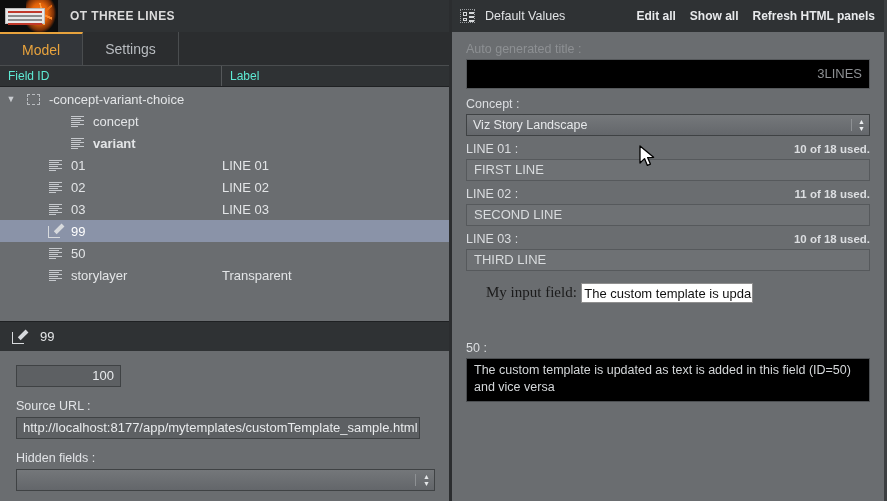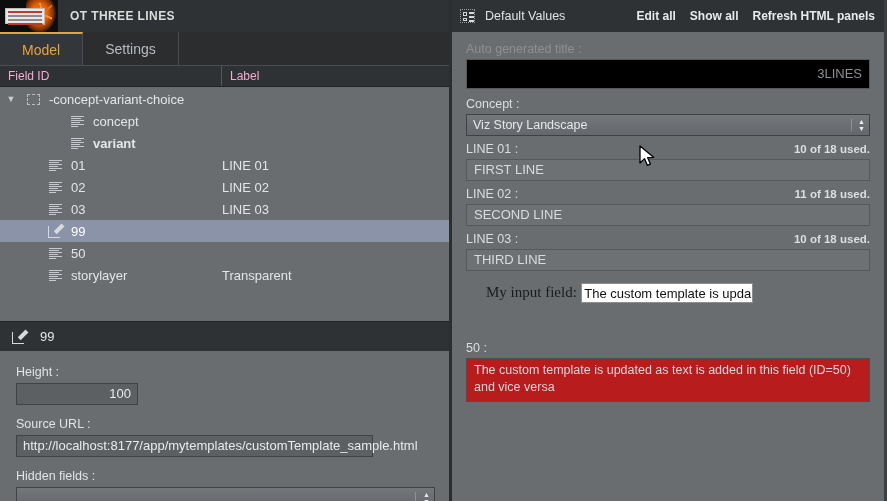--- a/index.html
+++ b/index.html
@@ -75,21 +75,21 @@
     border-top: 2px solid #e8a33d;
   }
   .tab-filler { flex: 1; background: #2b2d2f; height: 33px; }
 
   
   .col-header {
     height: 21px; background: #2f3234; display: flex;
     flex: none; border-bottom: 1px solid #1f2123;
   }
   .col-header .ch {
-    font-size: 12px; color: #f9a8d4; display: flex; align-items: center;
+    font-size: 12px; color: #5eead4; display: flex; align-items: center;
     padding-left: 8px;
   }
   .ch-field { width: 222px; border-right: 1px solid #55585a; }
   .ch-label { flex: 1; }
 
   
   .tree { background: #6a6d70; flex: 1; overflow: hidden; padding-top: 1px; }
   .tree-row {
     height: 22px; display: flex; align-items: center;
     font-size: 13px; color: #e3e5e7; position: relative;
@@ -137,22 +137,22 @@
   .detail-header .dh-text { font-size: 13px; color: #e3e5e7; padding-left: 10px; }
 
   
   .detail-body { background: #6a6d70; flex: none; height: 150px; padding: 14px 16px 0 16px; }
   .f-label { font-size: 12.5px; color: #e1e3e6; margin-bottom: 4px; }
   .f-input {
     background: #5d6063; border: 1px solid #3f4244; color: #e8eaec;
     font-size: 13px; height: 22px; line-height: 20px; padding: 0 6px;
     font-family: "Liberation Sans", sans-serif;
   }
-  .f-input.num { width: 122px; text-align: right; }
-  .f-input.full { width: 357px; text-align: right; }
+  .f-input.num { width: 105px; text-align: right; }
+  .f-input.full { width: 404px; text-align: right; }
   .f-gap { height: 12px; }
   .f-select {
     position: relative; width: 419px; height: 22px;
     background: linear-gradient(#74777a, #63666a);
     border: 1px solid #3f4244;
   }
   .f-select .spin {
     position:absolute; right: 4px; top: 0; bottom: 0;
     display:flex; flex-direction:column; align-items:center; justify-content:center;
     color:#e5e7e9; font-size: 7px; line-height: 7px;
@@ -221,21 +221,21 @@
   }
   .html-panel .inp {
     display: inline-block; background: #ffffff; border: 1px solid #8f8f8f;
     color: #111; font-size: 13px; font-family: "Liberation Sans", sans-serif;
     width: 172px; height: 20px; line-height: 19px; padding: 0 2px;
     overflow: hidden; white-space: nowrap; vertical-align: middle;
   }
 
   .r-textarea {
     width: 100%; height: 44px;
-    background: #b91c1c; border: 1px solid #4c4f52;
+    background: #000000; border: 1px solid #4c4f52;
     color: #d4d7d9; font-size: 12.5px; padding: 3px 7px; line-height: 17px;
   }
 
   
   #cursor { position: absolute; left: 639px; top: 145px; pointer-events: none; }
 </style>
 </head>
 <body>
 
 <div id="app">
@@ -425,21 +425,20 @@
       <span class="ico">
         <span class="ico-edit">
             <span class="bx2"></span>
             <span class="pen"></span>
           </span>
       </span>
       <span class="dh-text">99</span>
     </div>
 
     <div class="detail-body">
-      <div class="f-label">Height :</div>
       <div class="f-input num">100</div>
       <div class="f-gap"></div>
       <div class="f-label">Source URL :</div>
       <div class="f-input full">http://localhost:8177/app/mytemplates/customTemplate_sample.html</div>
       <div class="f-gap"></div>
       <div class="f-label">Hidden fields :</div>
       <div class="f-select">
         <span class="divider"></span>
         <span class="spin">▲<br>▼</span>
       </div>

